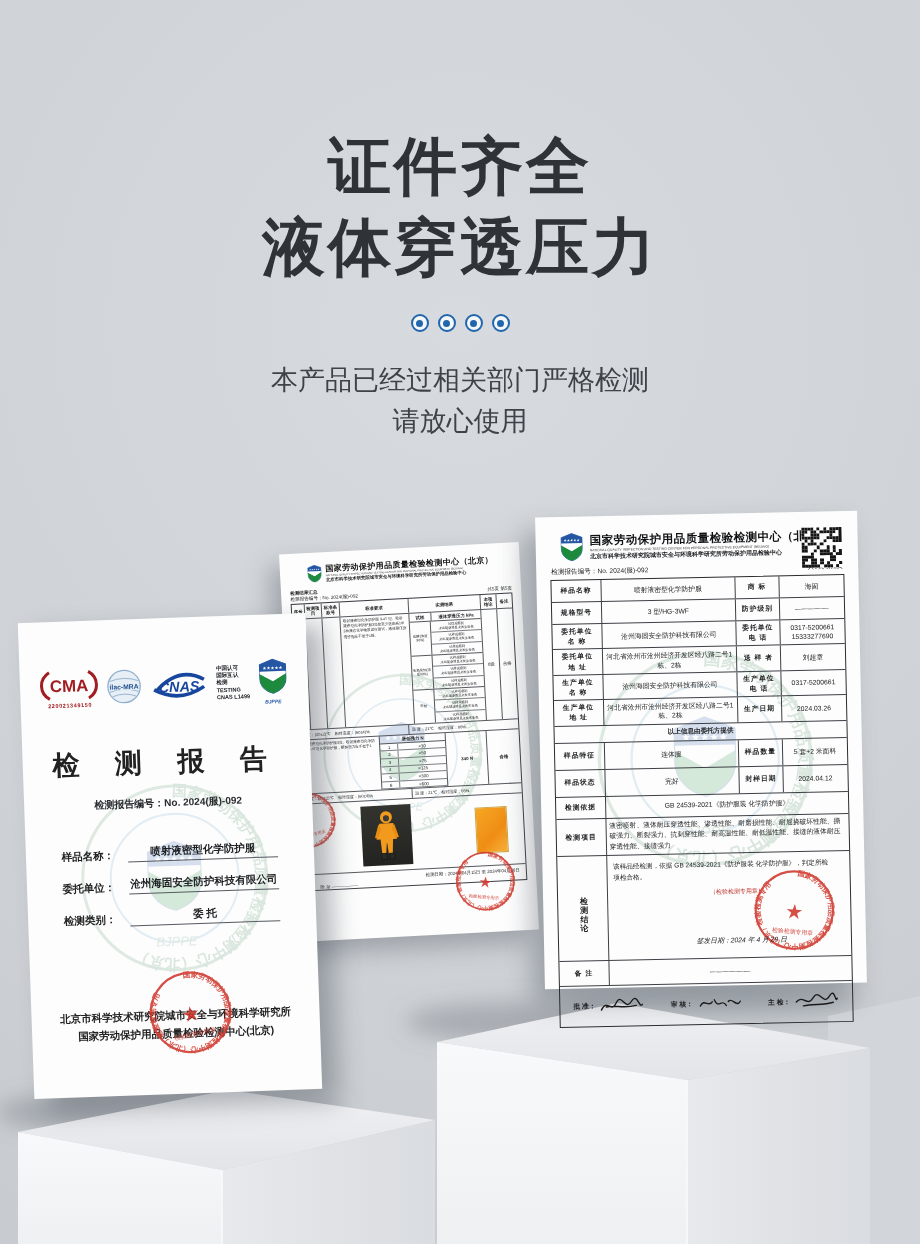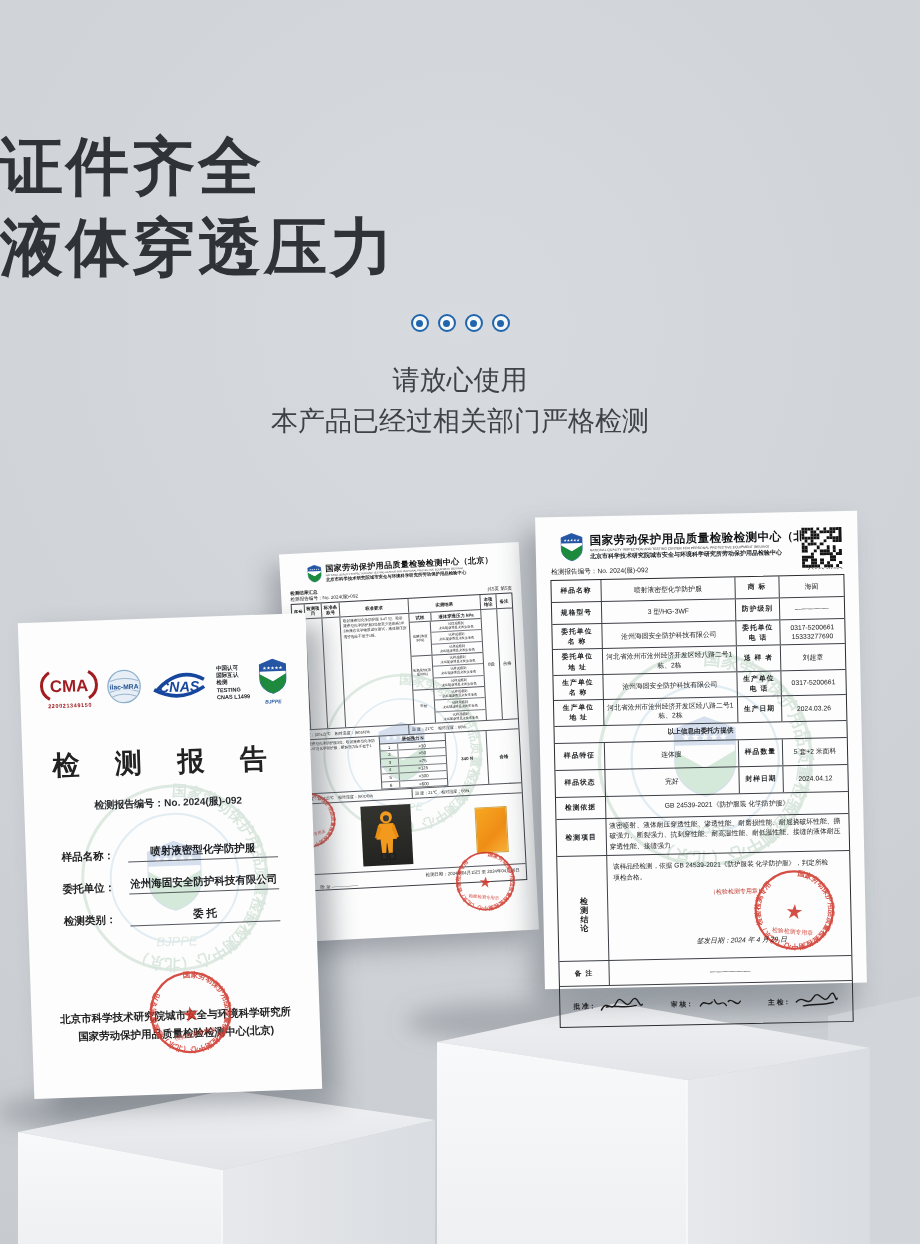--- a/index.html
+++ b/index.html
@@ -1,21 +1,21 @@
 <!DOCTYPE html>
 <html><head>
 <meta charset="utf-8">
 <style>
   html,body{margin:0;padding:0;}
   body{width:920px;height:1244px;overflow:hidden;font-family:"Liberation Sans","DejaVu Sans",sans-serif;}
   .stage{position:relative;width:920px;height:1244px;
     background:radial-gradient(120% 90% at 50% 26%, #d7dade 0%, #cfd3d7 52%, #c6cace 100%);}
 
   
-  .hero{position:absolute;top:126px;left:0;right:0;color:#2f3237;z-index:3;}
+  .hero{position:absolute;top:126px;left:0;right:0;text-align:center;color:#2f3237;z-index:3;}
   .hero .t{font-size:63px;font-weight:800;line-height:1.28;letter-spacing:3px;}
   .dots{position:absolute;top:314px;left:0;width:100%;display:flex;justify-content:center;gap:9px;z-index:3;}
   .dot{width:14px;height:14px;border:2px solid #2166ad;border-radius:50%;background:#f4f6f8;position:relative;}
   .dot::after{content:"";position:absolute;inset:3.5px;background:#2166ad;border-radius:50%;}
   .sub{position:absolute;top:360px;left:0;width:100%;text-align:center;font-size:27px;color:#3f4349;line-height:1.5;z-index:3;}
 
   
   .pedestals{position:absolute;left:0;top:0;z-index:1;}
 
   
@@ -212,22 +212,22 @@
     <div class="t">液体穿透压力</div>
   </div>
   <div class="dots">
 
   <span class="dot"></span>
       <span class="dot"></span>
       <span class="dot"></span>
       <span class="dot"></span>
     </div>
   <div class="sub">
+    <div>本产品已经过相关部门严格检测</div>
     <div>请放心使用</div>
-    <div>本产品已经过相关部门严格检测</div>
   </div>
 
   <div class="cert cert-mid">
     <svg class="wm" style="left:28px;top:120px;width:170px;height:170px">
         <use href="#sym-watermark"></use>
       </svg>
     <div class="mc">
       <div class="mc-header">
         <svg class="shield-sm">
             <use href="#sym-shield" width="15" height="18"></use>

